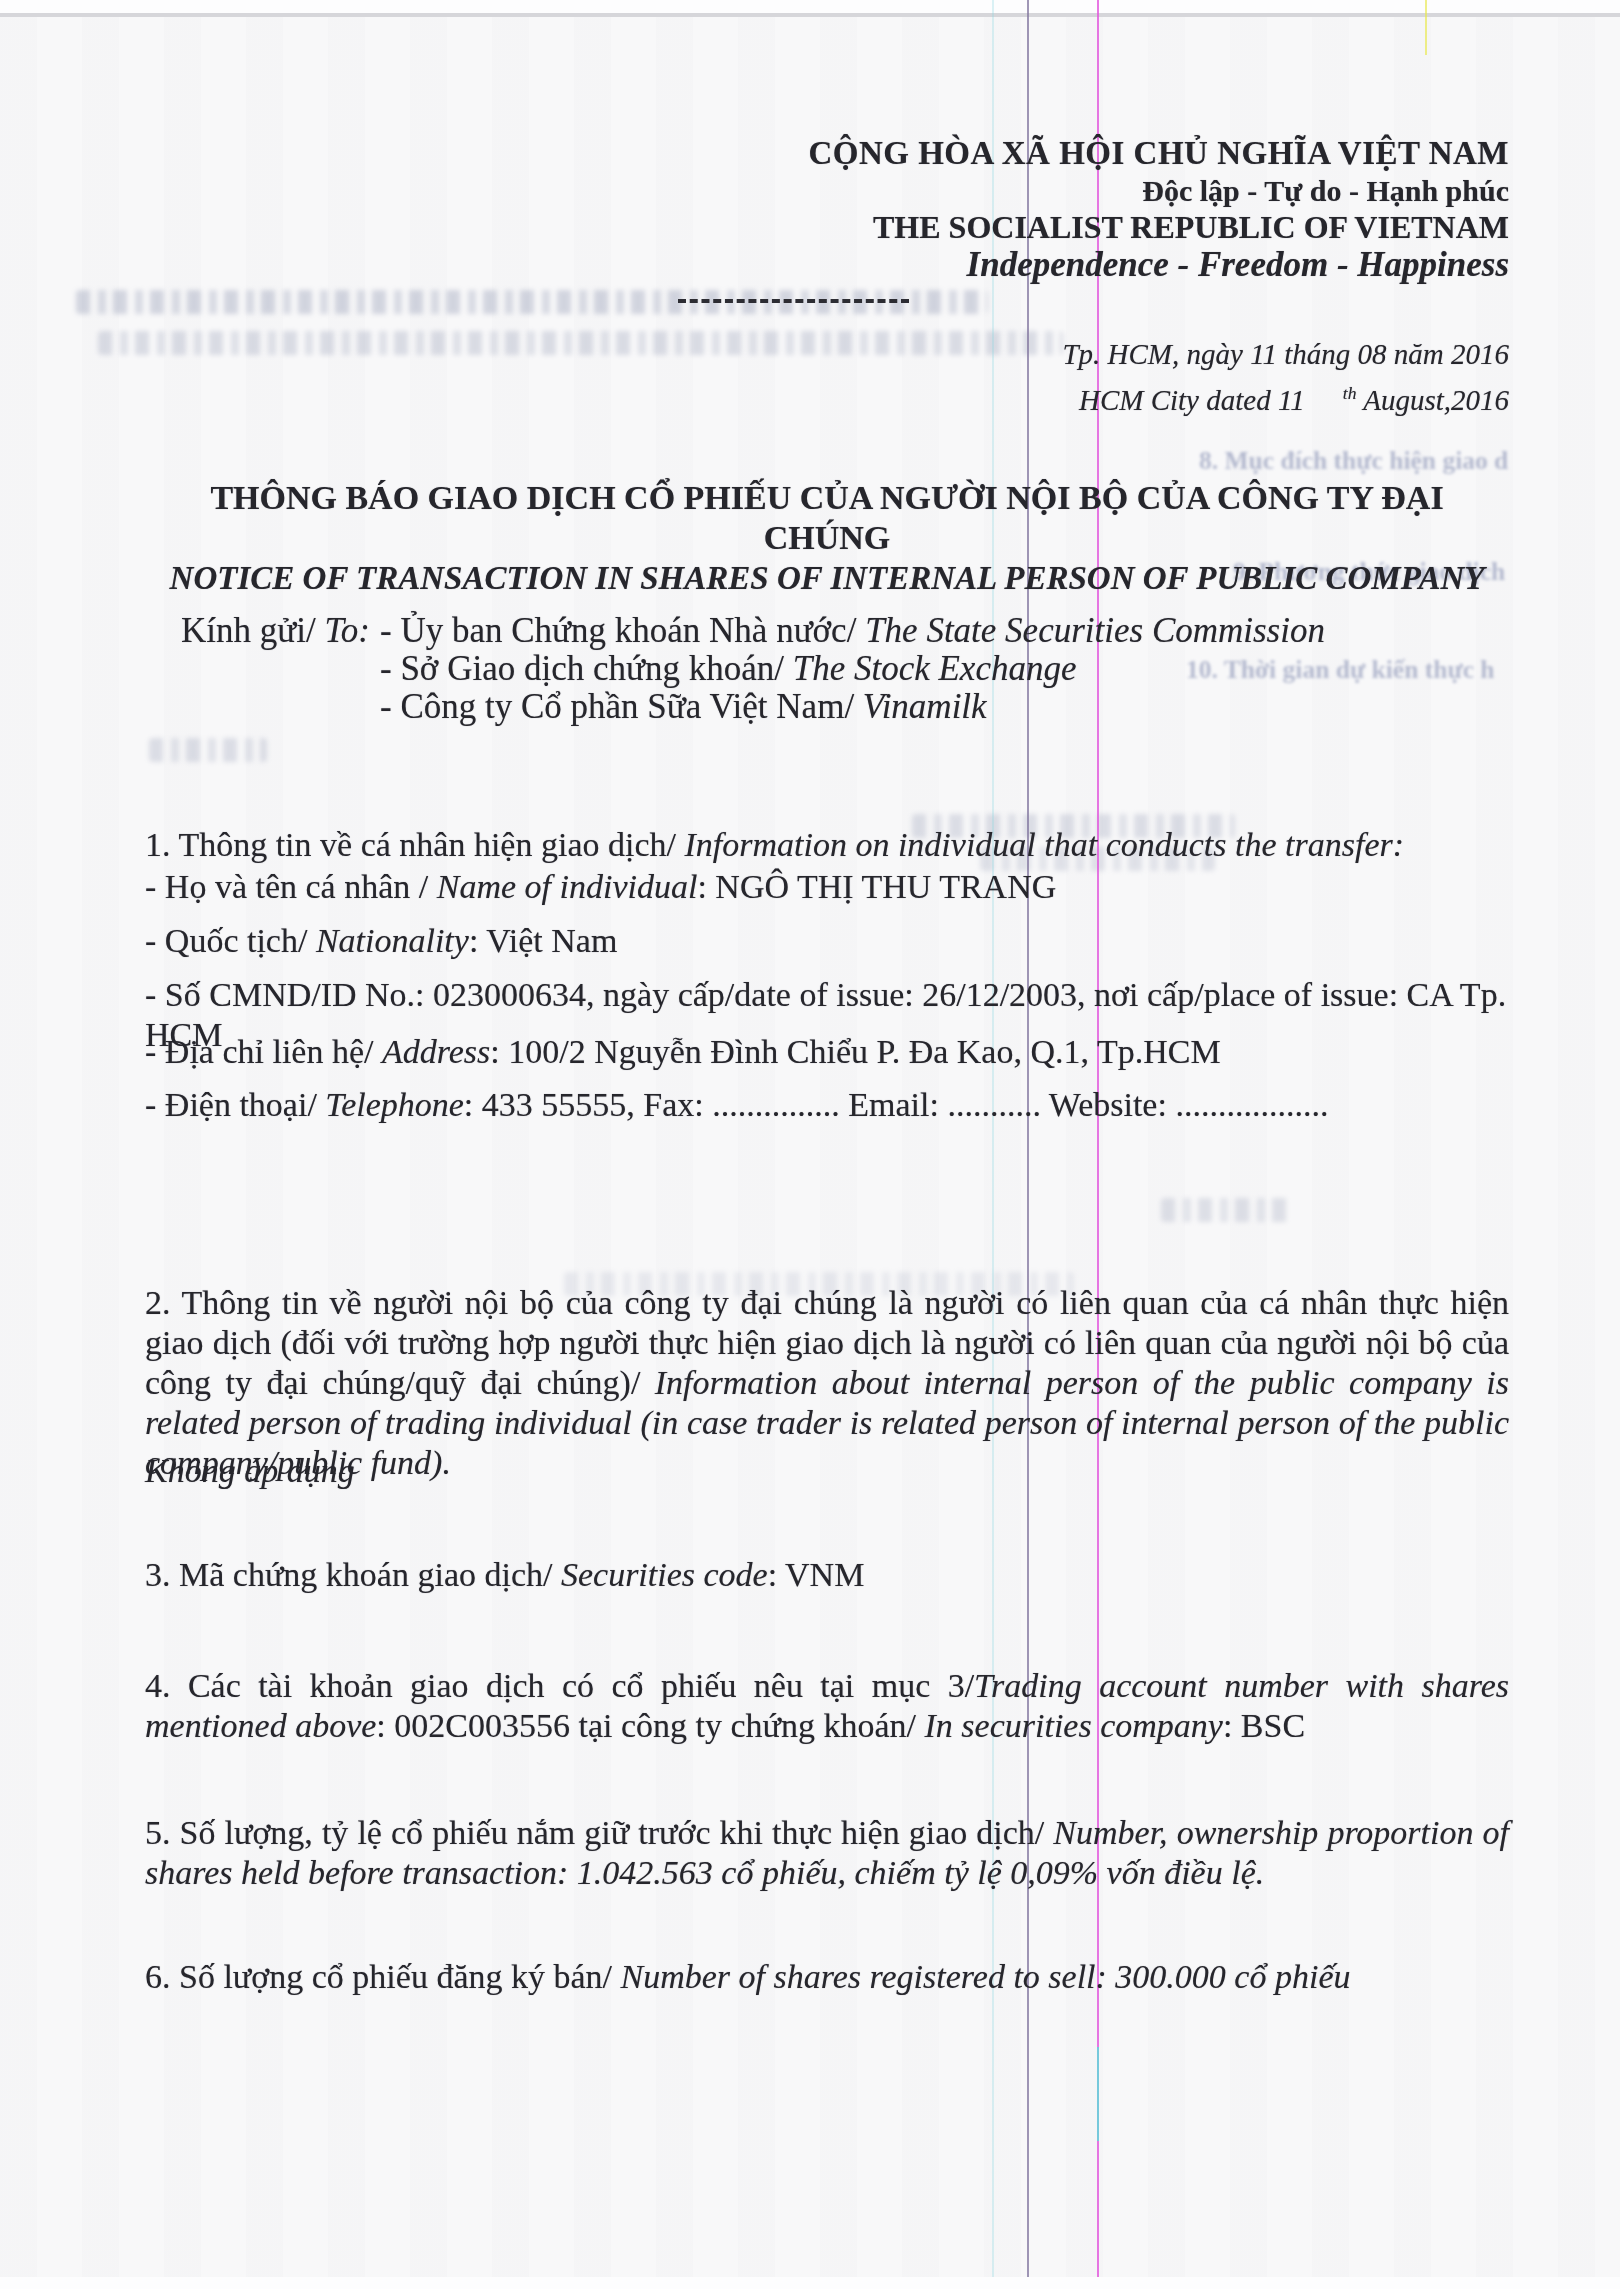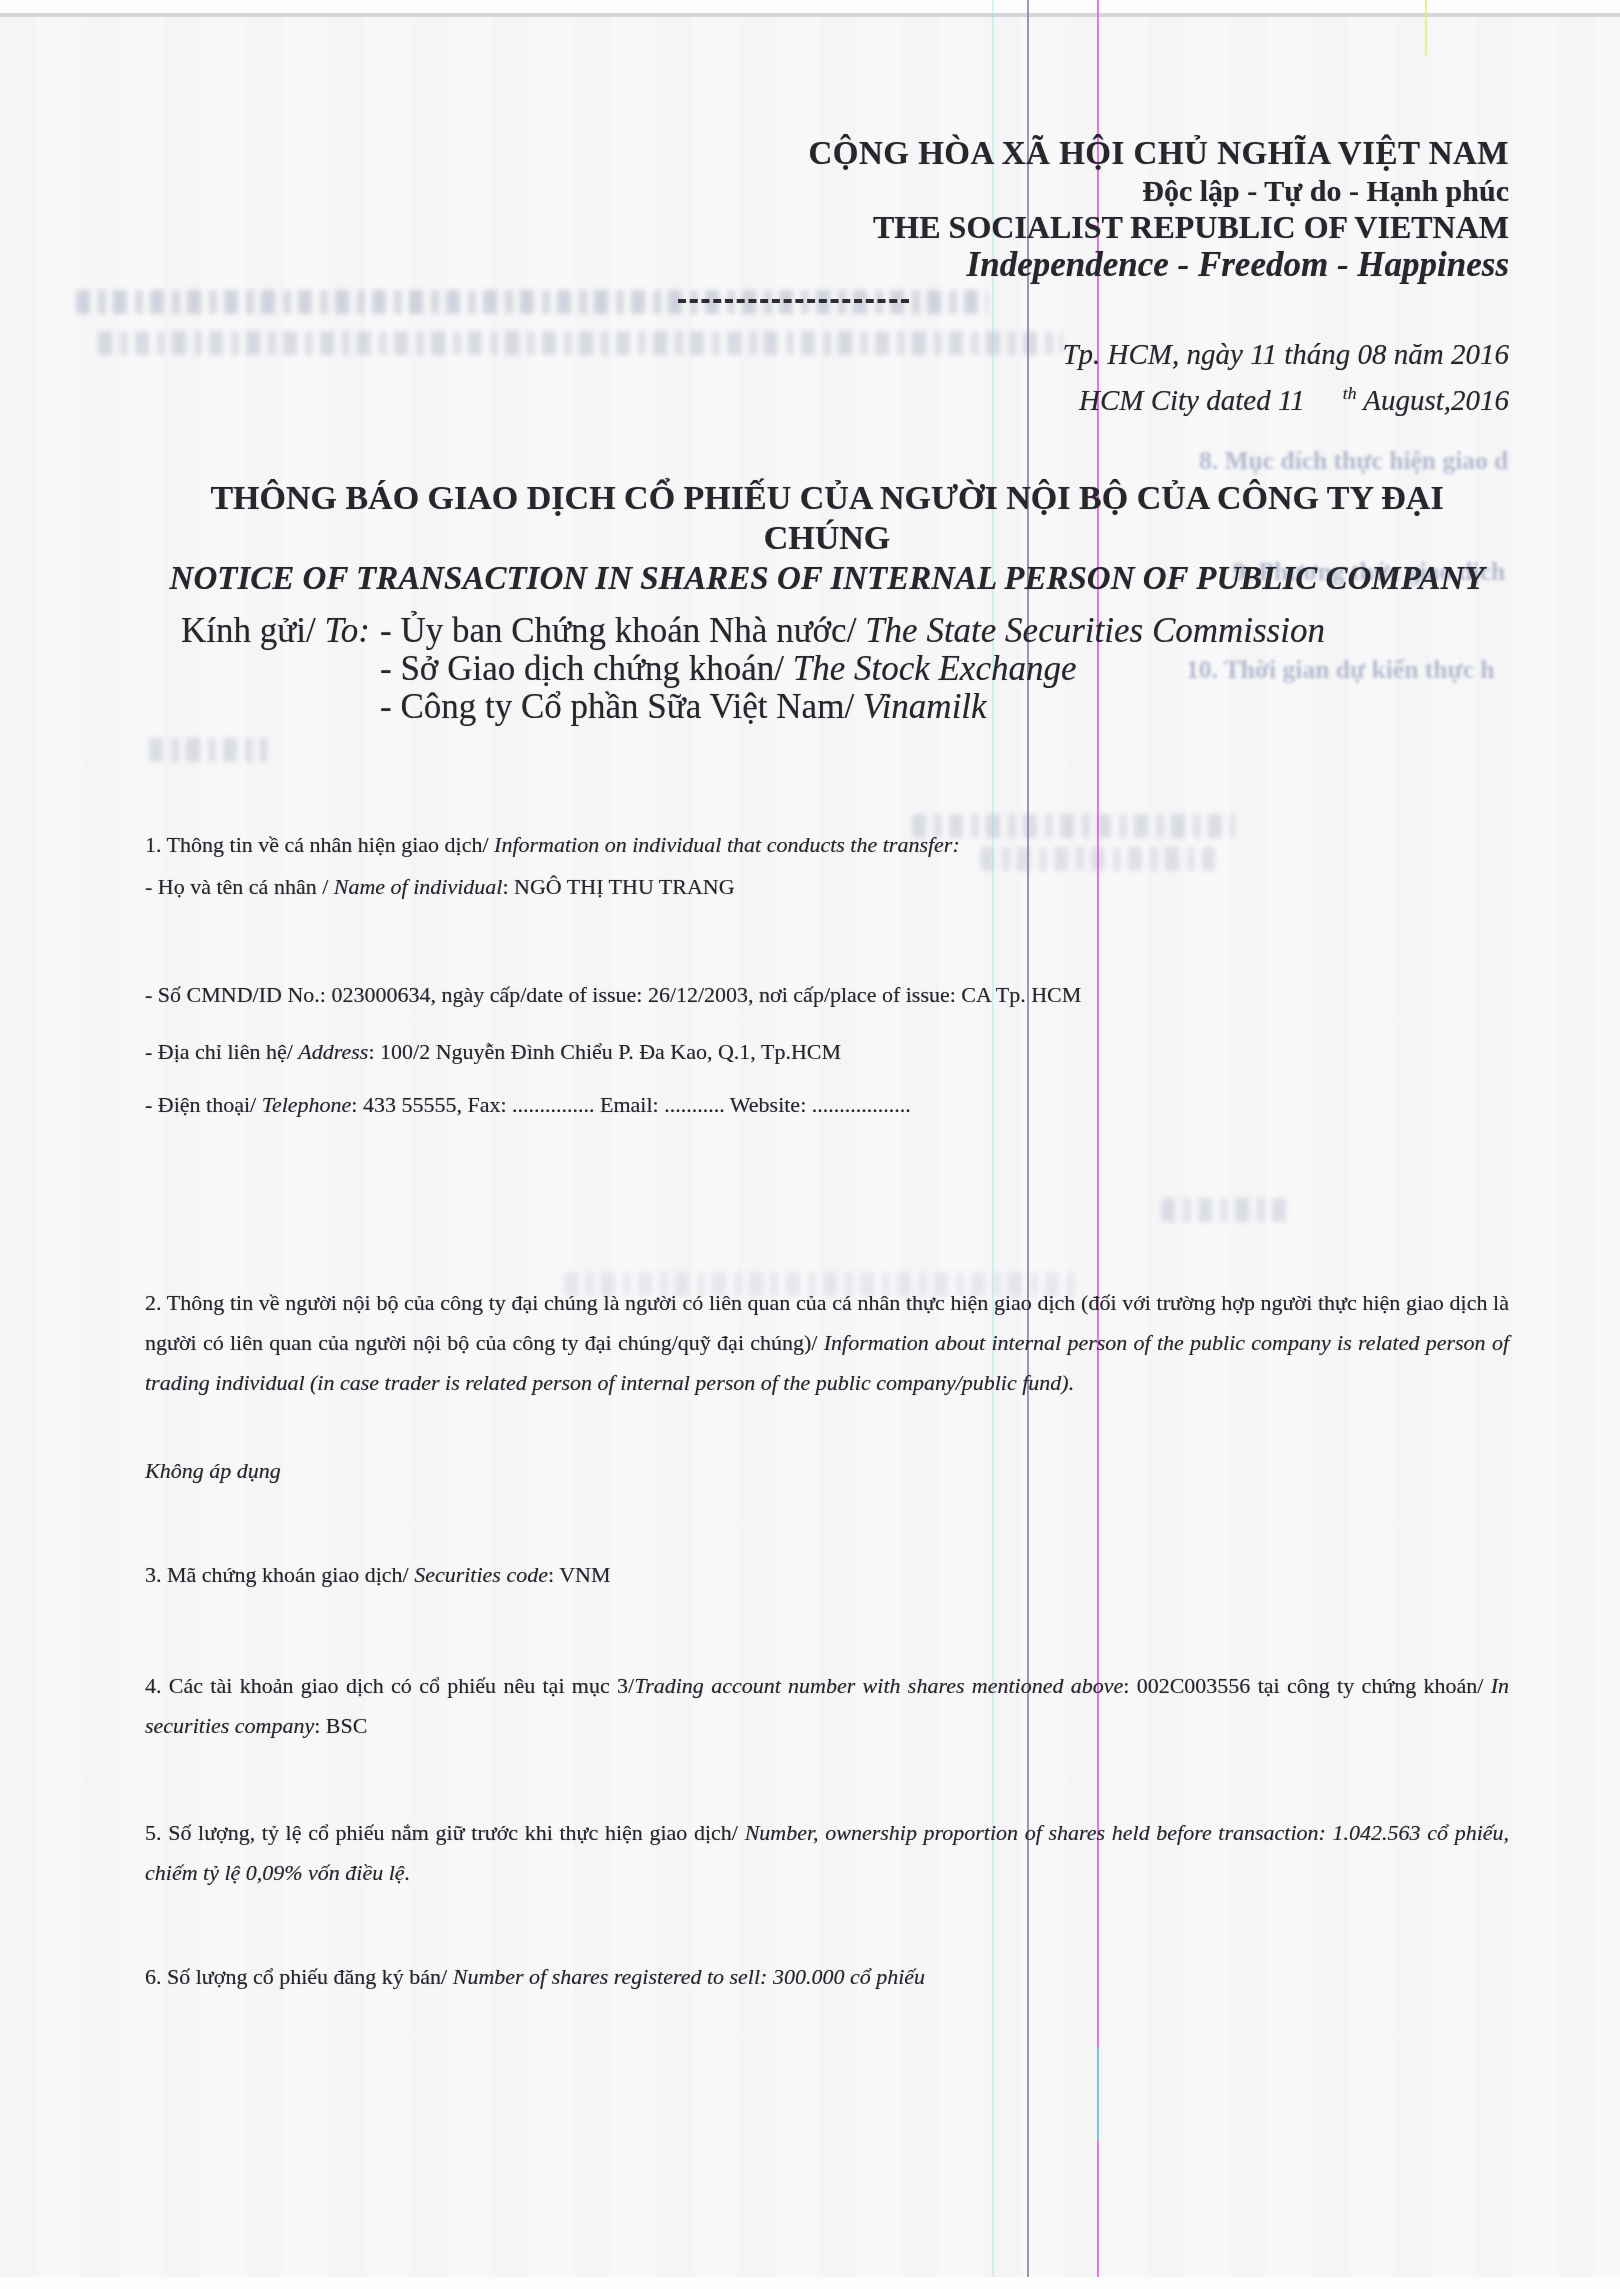--- a/index.html
+++ b/index.html
@@ -51,21 +51,21 @@
   .date-block{top:335px;text-align:right;font-style:italic;font-size:29px;line-height:39px;}
   .date-block sup{font-size:17.6px;margin-left:38px;}
 
   .doc-title{top:478px;text-align:center;font-weight:bold;font-size:34px;line-height:40px;}
   .doc-title .en{font-size:33px;font-style:italic;}
 
   .recipients{top:612px;display:flex;font-size:35px;line-height:38px;}
   .recipients .label{flex:none;margin-left:36px;width:199px;}
   .r-item{white-space:nowrap;}
 
-  .para{margin:0;font-size:22px;line-height:40px;position:absolute;left:145px;width:1364px;}
+  .para{margin:0;font-size:34px;line-height:40px;position:absolute;left:145px;width:1364px;}
   .just{text-align:justify;}
   .it{font-style:italic;}
   .pp1{top:825px;}  .pp2{top:867px;}  .pp3{top:921px;}  .pp4{top:975px;}
   .pp5{top:1032px;} .pp6{top:1085px;} .pp7{top:1134px;} .pp8{top:1283px;}
   .pp9{top:1451px;} .pp10{top:1555px;}.pp11{top:1666px;}.pp12{top:1813px;}
   .pp13{top:1957px;}
 </style>
 </head>
 <body>
 
@@ -114,20 +114,21 @@
     <div class="label"><span>Kính gửi/ </span><span class="it">To:</span></div>
     <div>
       <div class="r-item"><span>- Ủy ban Chứng khoán Nhà nước/ </span><span class="it">The State Securities Commission</span></div>
       <div class="r-item"><span>- Sở Giao dịch chứng khoán/ </span><span class="it">The Stock Exchange</span></div>
       <div class="r-item"><span>- Công ty Cổ phần Sữa Việt Nam/ </span><span class="it">Vinamilk</span></div>
     </div>
   </div>
 
   <p class="para pp1 soft"><span>1. Thông tin về cá nhân hiện giao dịch/ </span><span class="it">Information on individual that conducts the transfer:</span></p>
   <p class="para pp2 soft"><span>- Họ và tên cá nhân / </span><span class="it">Name of individual</span><span>: NGÔ THỊ THU TRANG</span></p>
+  <p class="para pp3 soft"><span>- Quốc tịch/ </span><span class="it">Nationality</span><span>: Việt Nam</span></p>
   <p class="para pp4 soft"><span>- Số CMND/ID No.: 023000634, ngày cấp/date of issue: 26/12/2003, nơi cấp/place of issue: CA Tp. HCM</span></p>
   <p class="para pp5 soft"><span>- Địa chỉ liên hệ/ </span><span class="it">Address</span><span>: 100/2 Nguyễn Đình Chiểu P. Đa Kao, Q.1, Tp.HCM</span></p>
   <p class="para pp6 soft"><span>- Điện thoại/ </span><span class="it">Telephone</span><span>: 433 55555, Fax: ............... Email: ........... Website: ..................</span></p>
   <p class="para pp8 just soft"><span>2. Thông tin về người nội bộ của công ty đại chúng là người có liên quan của cá nhân thực hiện giao dịch (đối với trường hợp người thực hiện giao dịch là người có liên quan của người nội bộ của công ty đại chúng/quỹ đại chúng)/ </span><span class="it">Information about internal person of the public company is related person of trading individual (in case trader is related person of internal person of the public company/public fund).</span></p>
   <p class="para pp9 soft"><span class="it">Không áp dụng</span></p>
   <p class="para pp10 soft"><span>3. Mã chứng khoán giao dịch/ </span><span class="it">Securities code</span><span>: VNM</span></p>
   <p class="para pp11 just soft"><span>4. Các tài khoản giao dịch có cổ phiếu nêu tại mục 3/</span><span class="it">Trading account number with shares mentioned above</span><span>: 002C003556 tại công ty chứng khoán/ </span><span class="it">In securities company</span><span>: BSC</span></p>
   <p class="para pp12 just soft"><span>5. Số lượng, tỷ lệ cổ phiếu nắm giữ trước khi thực hiện giao dịch/ </span><span class="it">Number, ownership proportion of shares held before transaction: 1.042.563 cổ phiếu, chiếm tỷ lệ 0,09% vốn điều lệ.</span></p>
   <p class="para pp13 soft"><span>6. Số lượng cổ phiếu đăng ký bán/ </span><span class="it">Number of shares registered to sell: 300.000 cổ phiếu</span></p>
 

